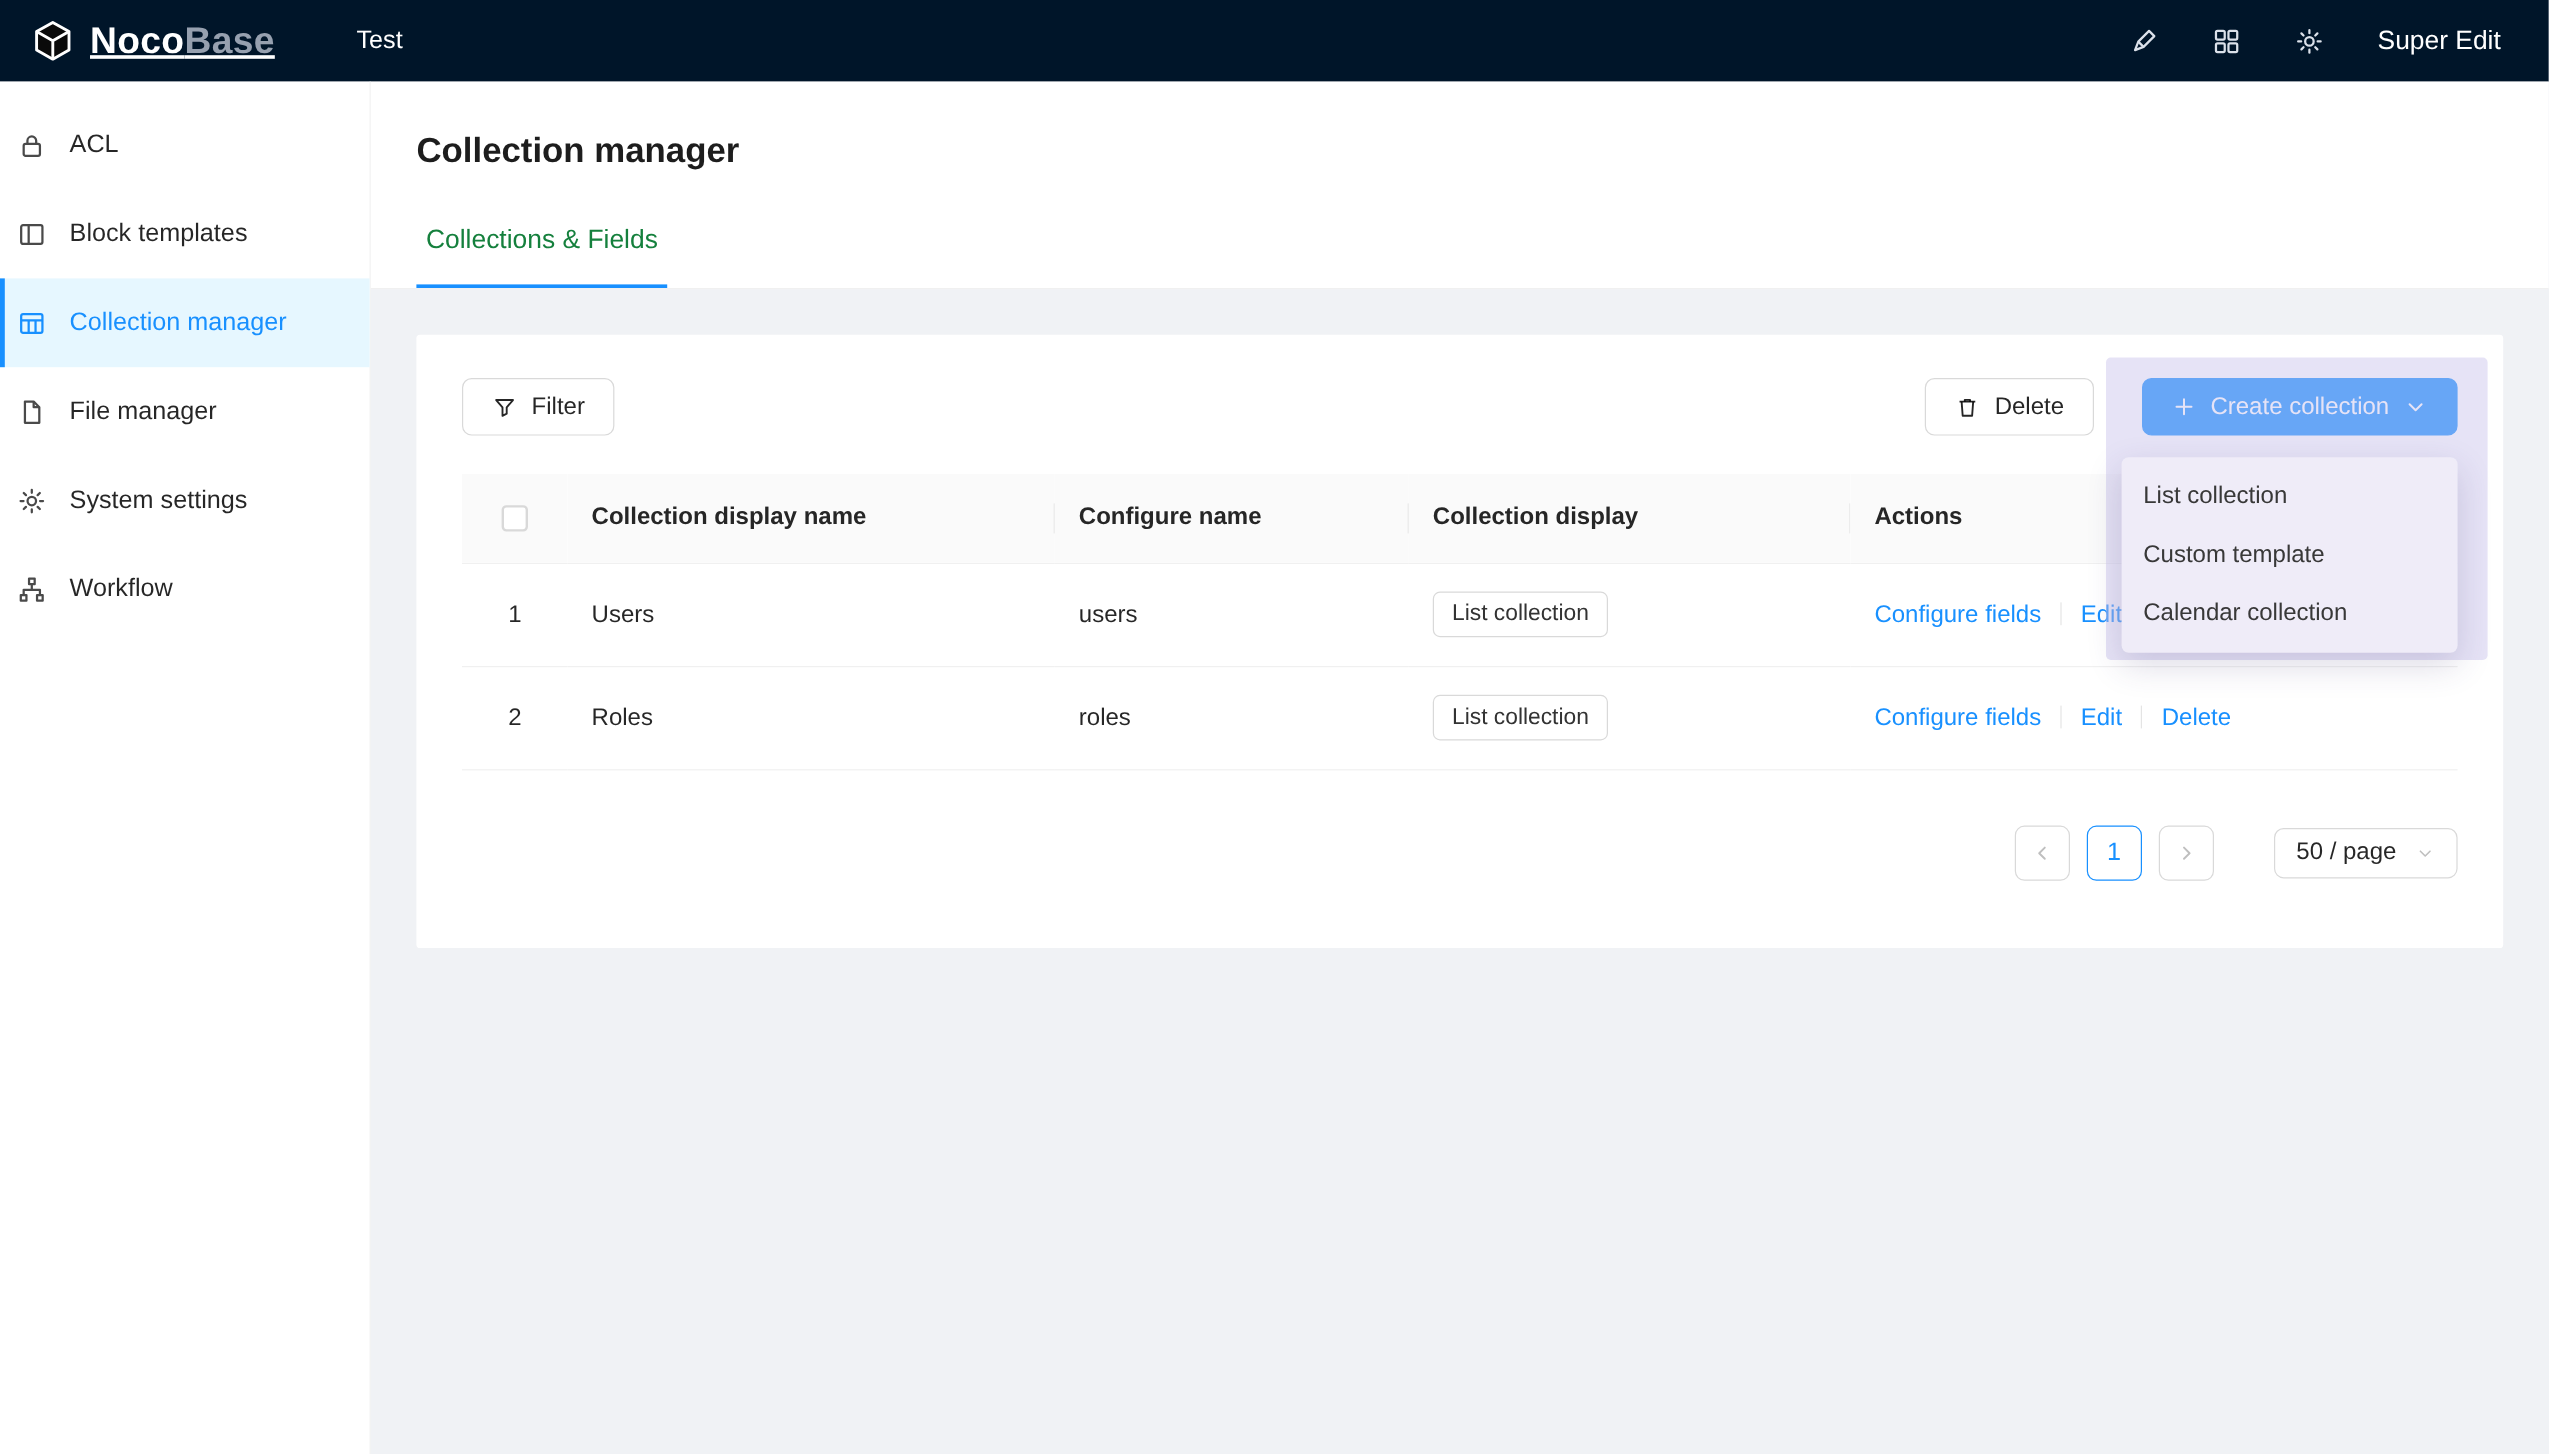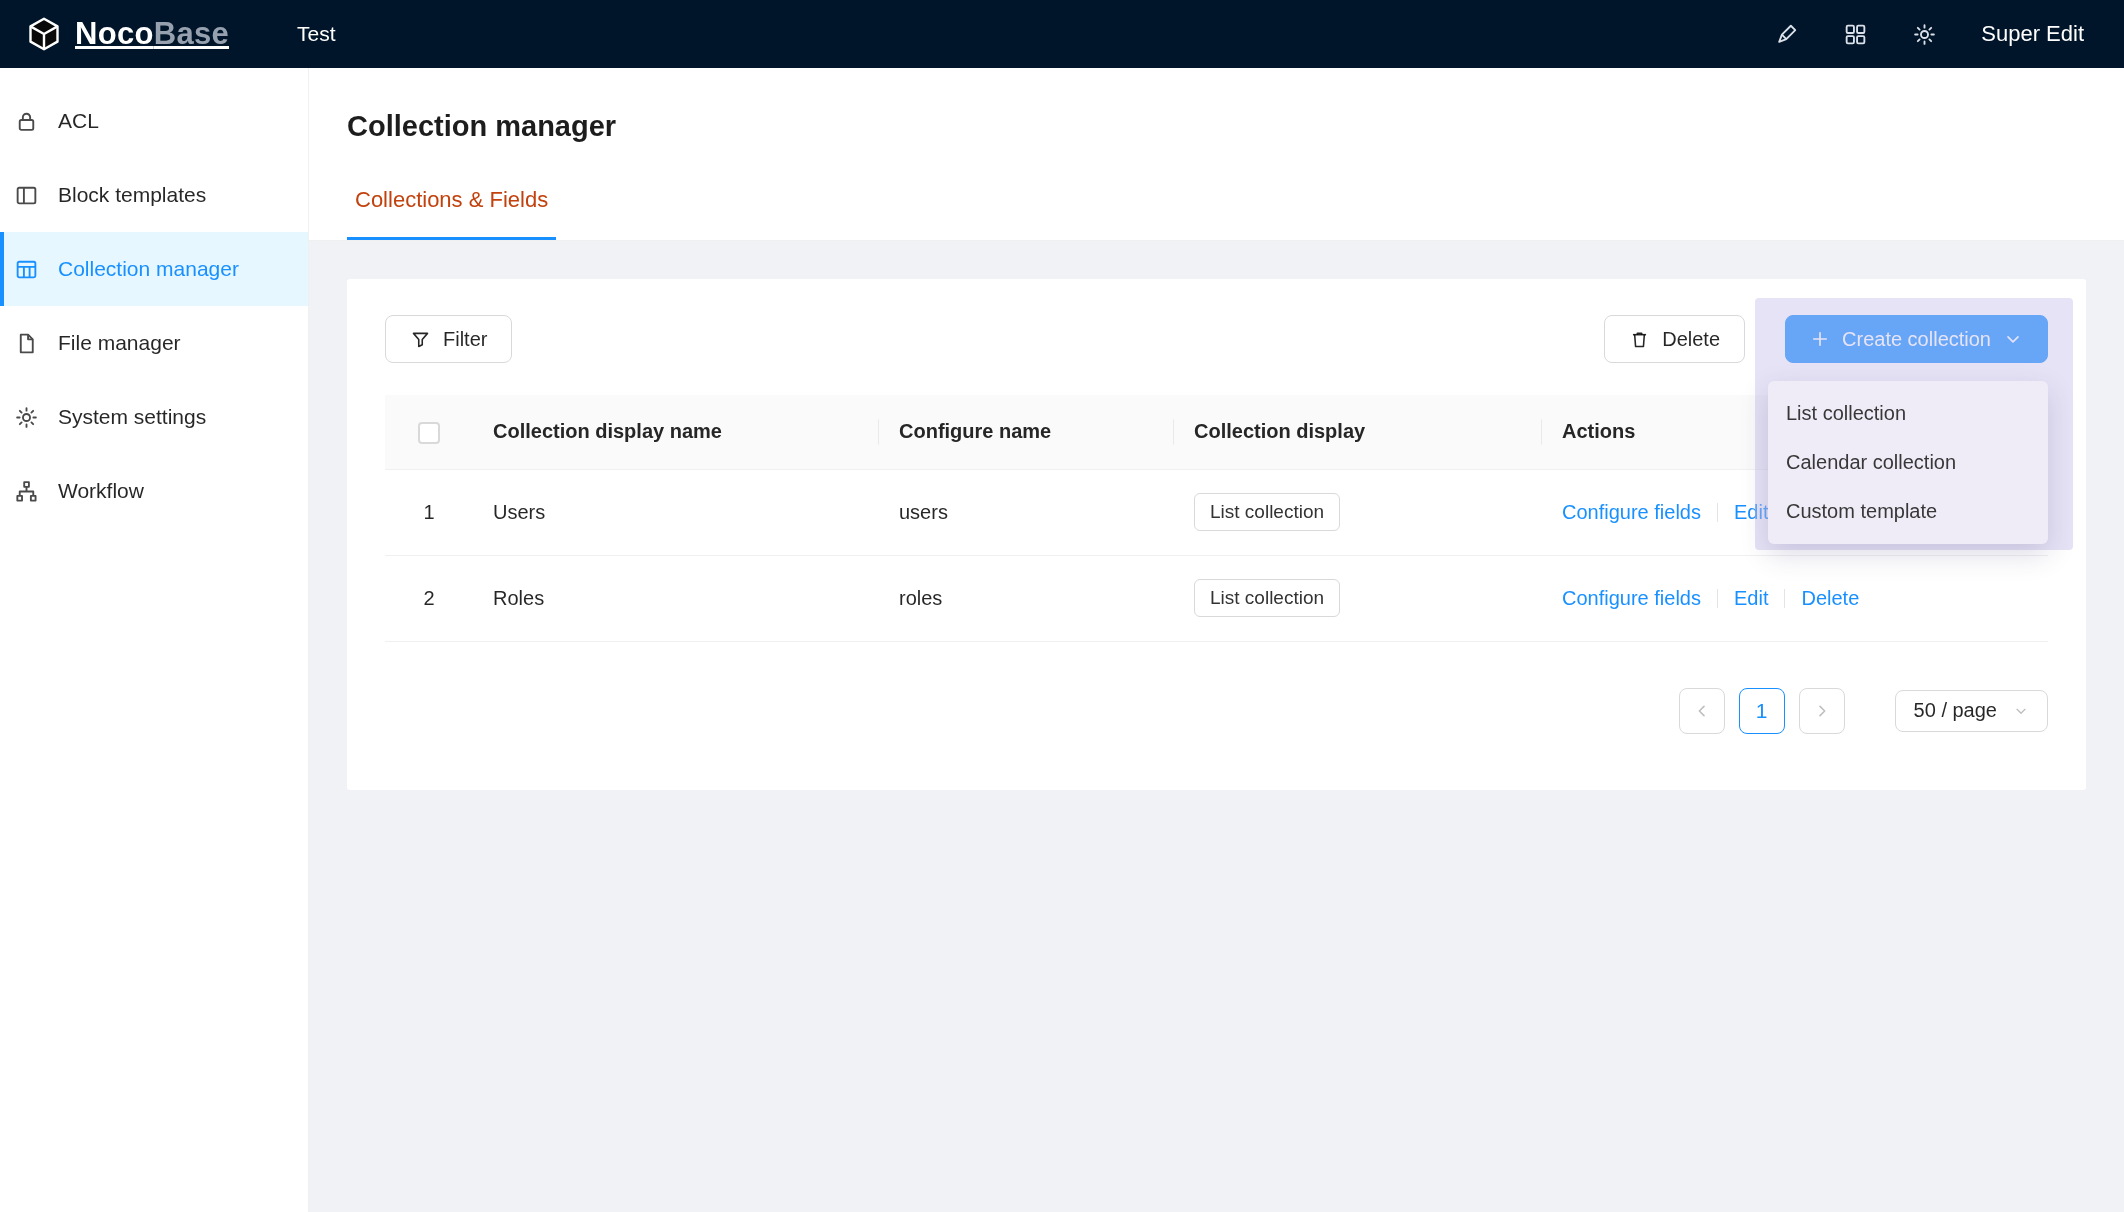--- a/index.html
+++ b/index.html
@@ -46,21 +46,21 @@
     width: 4px; background: #1890ff;
   }
 
   .main { flex: 1; display: flex; flex-direction: column; min-width: 0; }
 
   
   .page-head { background: #fff; padding: 42px 38px 0; border-bottom: 1px solid #f0f0f0; }
   .page-title { font-size: 29px; font-weight: 700; color: #1d1d1d; }
   .tabs { margin-top: 44px; }
   .tab {
-    display: inline-block; font-size: 22px; color: #c2410c; font-weight: 500;
+    display: inline-block; font-size: 22px; color: #15803d; font-weight: 500;
     padding: 0 8px 24px; border-bottom: 3px solid #1890ff; cursor: pointer;
   }
 
   
   .content { flex: 1; background: #f0f2f5; padding: 38px; }
   .card {
     background: #fff; border-radius: 3px; padding: 36px 38px 56px;
     position: relative; min-height: 504px;
   }
 
@@ -352,20 +352,20 @@
             <svg viewBox="0 0 24 24" fill="none" stroke="currentColor" stroke-width="2" stroke-linecap="round" stroke-linejoin="round">
                 <path d="M6 9.5 L12 15.5 L18 9.5"></path>
               </svg>
           </span>
         </div>
 
         <div class="designer-overlay"></div>
 
         <div class="dropdown-menu">
           <div class="dropdown-item">List collection</div>
+          <div class="dropdown-item">Custom template</div>
           <div class="dropdown-item">Calendar collection</div>
-          <div class="dropdown-item">Custom template</div>
         </div>
 
       </div>
     </div>
   </main>
 </div>
 
 </body></html>

